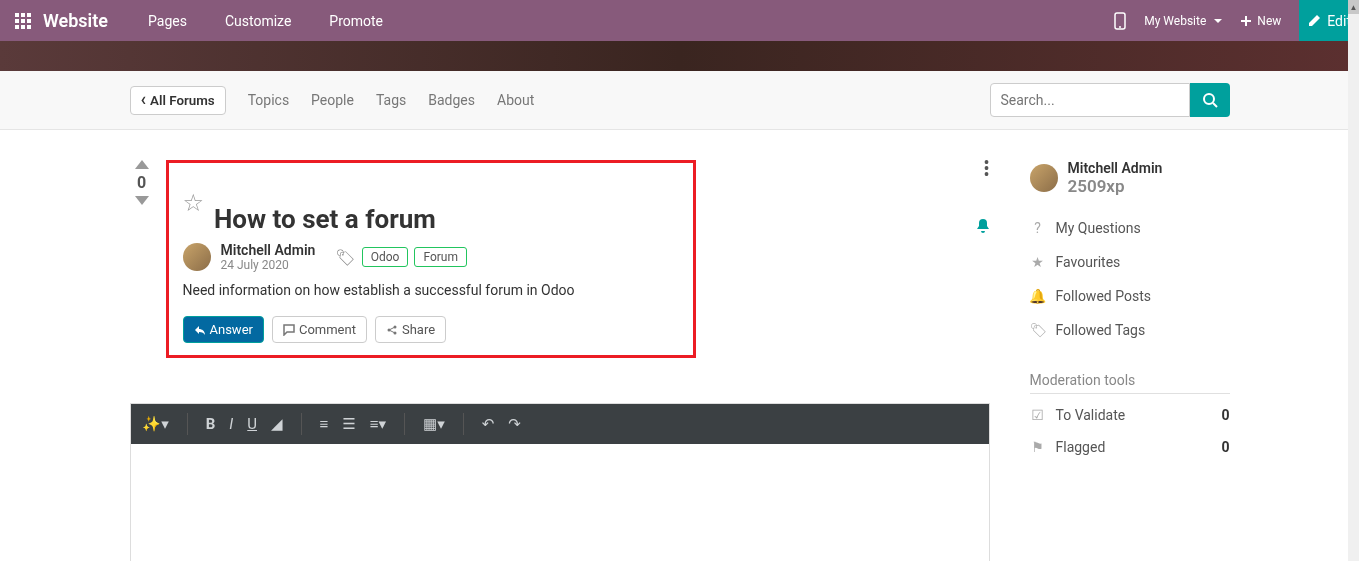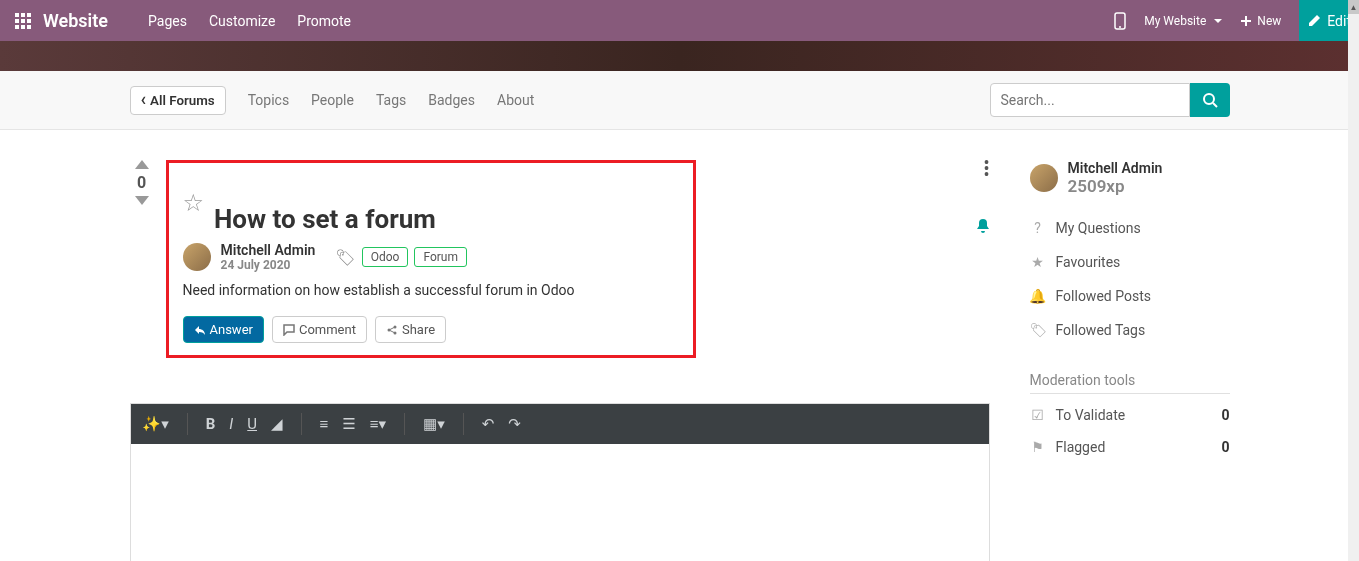--- a/index.html
+++ b/index.html
@@ -2,21 +2,21 @@
 <html><head>
 <meta charset="utf-8">
 <style>
 * { margin: 0; padding: 0; box-sizing: border-box; font-family: -apple-system, BlinkMacSystemFont, "Segoe UI", Roboto, sans-serif; }
 body { background: #fff; color: #333; font-size: 14px; }
 
 .top-nav { background: #875a7b; height: 41px; display: flex; align-items: center; padding: 0 15px; color: #fff; }
 .apps-icon { display: grid; grid-template-columns: repeat(3, 4px); grid-template-rows: repeat(3, 4px); gap: 2px; cursor: pointer; margin-right: 12px; }
 .apps-icon span { background: #fff; width: 4px; height: 4px; }
 .brand { font-weight: 600; font-size: 18px; margin-right: 40px; }
-.nav-links { display: flex; gap: 22px; }
+.nav-links { display: flex; gap: 38px; }
 .nav-links a { color: #fff; text-decoration: none; font-size: 14px; }
 .nav-right { margin-left: auto; display: flex; align-items: center; gap: 18px; }
 .nav-right a { color: #fff; text-decoration: none; font-size: 12px; display: flex; align-items: center; gap: 5px; }
 .btn-new { display: flex; align-items: center; gap: 6px; cursor: pointer; }
 .btn-edit { background: #00a09d; height: 41px; padding: 0 8px; display: flex; align-items: center; gap: 6px; cursor: pointer; margin-right: -15px; }
 .caret-down::after { content: ""; display: inline-block; border-top: 4px solid #fff; border-left: 4px solid transparent; border-right: 4px solid transparent; margin-left: 3px; vertical-align: middle; }
 
 .hero-strip { height: 30px; background: linear-gradient(to right, #5a3a3a, #3a2520, #5c3030); position: relative; overflow: hidden; }
 
 .subnav-bar { background: #f8f8f8; border-bottom: 1px solid #e5e5e5; padding: 12px 0; }
@@ -42,21 +42,21 @@
 
 .question-card { flex: 1; max-width: 530px; border: 3px solid #ec1c24; padding: 8px 14px 12px; position: relative; }
 .q-title-row { display: flex; align-items: center; gap: 10px; margin-bottom: 8px; }
 .star-icon { color: #999; font-size: 24px; cursor: pointer; }
 .q-title { font-size: 26px; font-weight: 700; color: #333; margin-top: 33px; }
 .q-meta { display: flex; align-items: center; gap: 10px; margin-bottom: 10px; }
 .avatar { width: 28px; height: 28px; border-radius: 50%; background: linear-gradient(135deg, #c9a46a, #8b6d48); }
 .avatar-lg { width: 24px; height: 24px; }
 .author-block { display: flex; flex-direction: column; }
 .author-name { font-weight: 600; color: #333; font-size: 14px; }
-.post-date { font-size: 12px; color: #888; font-weight: 700; }
+.post-date { font-size: 12px; color: #888; font-weight: 400; }
 .tag-group { display: flex; align-items: center; gap: 6px; margin-left: 10px; }
 .tag-ico { color: #888; font-size: 16px; }
 .tag { border: 1px solid #22c55e; border-radius: 3px; padding: 2px 8px; font-size: 12px; color: #555; }
 .q-body { margin-bottom: 18px; color: #333; }
 .q-actions { display: flex; gap: 8px; }
 .action-btn { border: 1px solid #ccc; background: #fff; border-radius: 4px; padding: 5px 10px; font-size: 13px; color: #555; display: flex; align-items: center; gap: 4px; cursor: pointer; }
 .action-btn.primary { background: #0369a1; border-color: #00a09d; color: #fff; }
 
 .more-icon { position: absolute; right: 0; top: 0; cursor: pointer; color: #555; font-size: 18px; line-height: 4px; letter-spacing: 0; writing-mode: horizontal-tb; }
 .more-icon span { display: block; line-height: 6px; }

